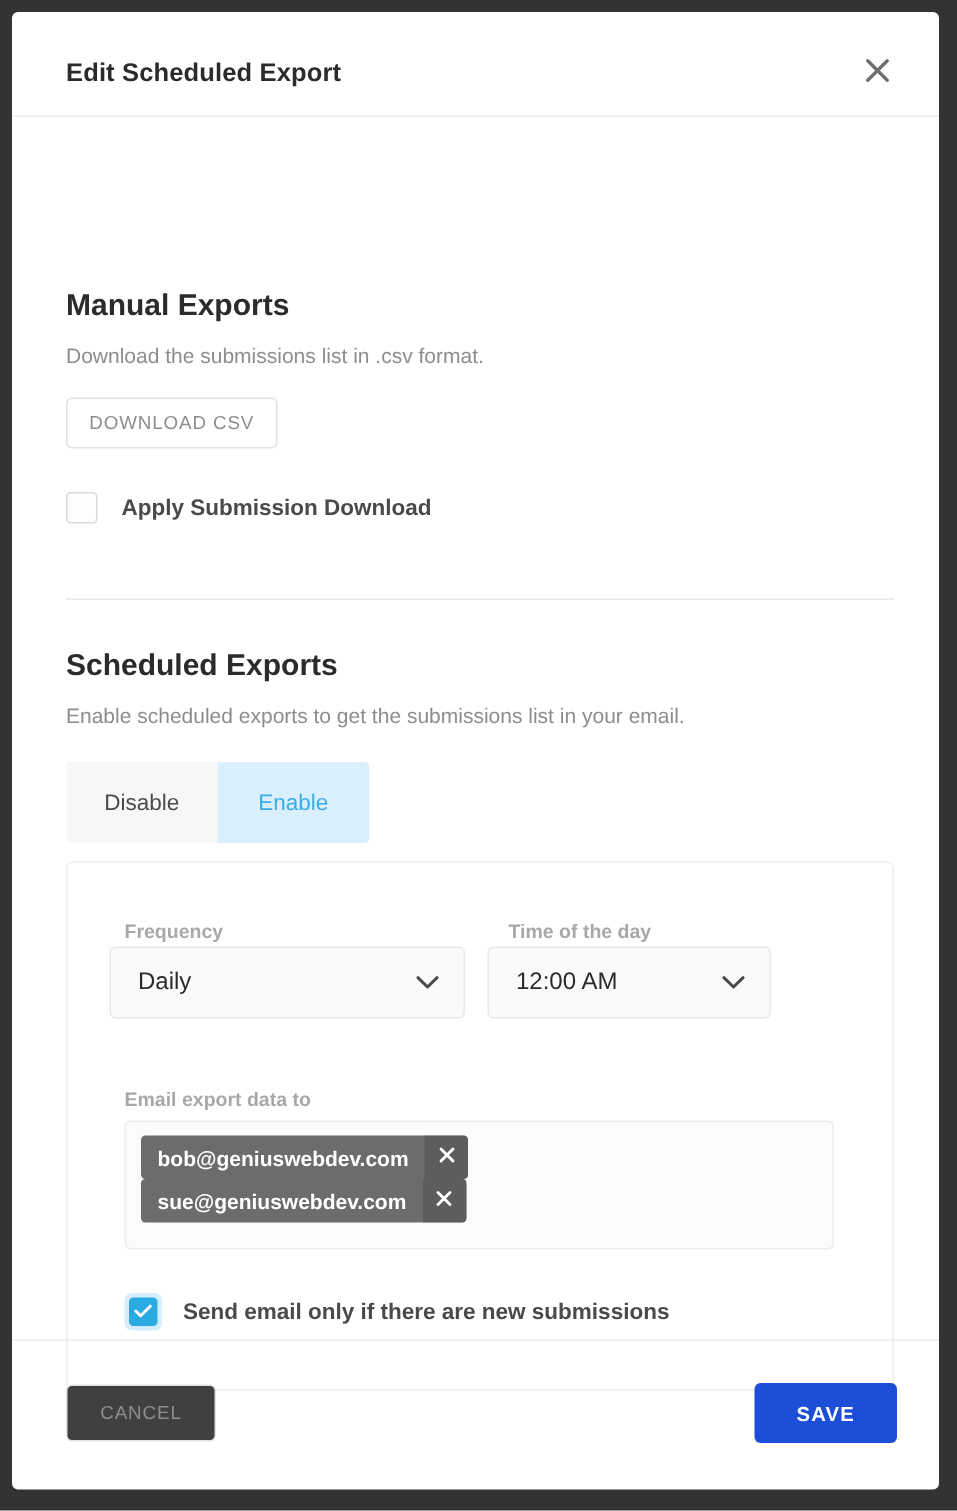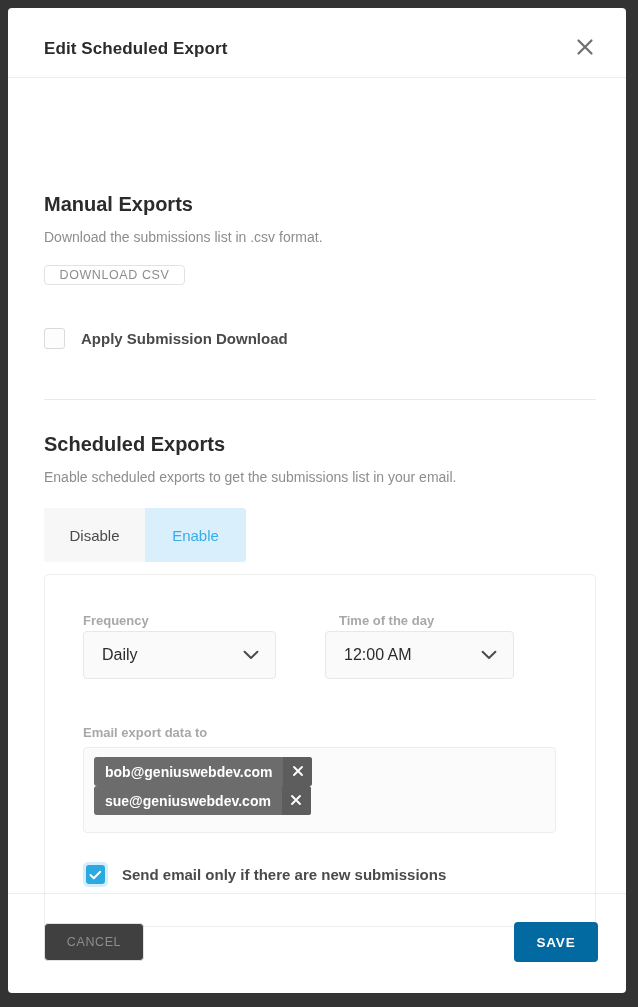--- a/index.html
+++ b/index.html
@@ -77,21 +77,21 @@
 
   
   #manual-title { top: 115px; }
   #manual-desc  { top: 151px; }
 
   .download-btn {
     position: absolute;
     left: 36px;
     top: 187px;
     width: 141px;
-    height: 20px;
+    height: 34px;
     background: #ffffff;
     border: 1px solid #e2e2e2;
     border-radius: 4px;
     font-size: 12.5px;
     letter-spacing: 0.6px;
     color: #8d8d8d;
     font-family: "Liberation Sans", sans-serif;
     cursor: pointer;
     padding: 0;
   }
@@ -197,21 +197,21 @@
   }
   .select-caret {
     position: absolute;
     right: 16px;
     top: 50%;
     transform: translateY(-50%);
     display: flex;
   }
 
   #frequency-label { left: 38px; top: 38px; }
-  #frequency-select { left: 38px; top: 56px; width: 193px; }
+  #frequency-select { left: 28px; top: 56px; width: 237px; }
   #time-label { left: 294px; top: 38px; }
   #time-select { left: 280px; top: 56px; width: 189px; }
 
   #emails-label { left: 38px; top: 150px; }
   .tags-box {
     position: absolute;
     left: 38px;
     top: 172px;
     width: 473px;
     height: 86px;
@@ -295,23 +295,23 @@
     letter-spacing: 0.6px;
     color: #8d8d8d;
     font-family: "Liberation Sans", sans-serif;
     cursor: pointer;
     padding: 0;
   }
   .save-btn {
     position: absolute;
     right: 28px;
     top: 28px;
-    width: 84px;
+    width: 95px;
     height: 40px;
-    background: #0369a1;
+    background: #1d4ed8;
     border: none;
     border-radius: 4px;
     font-size: 13.5px;
     letter-spacing: 0.8px;
     color: #ffffff;
     font-weight: bold;
     font-family: "Liberation Sans", sans-serif;
     cursor: pointer;
     padding: 0;
   }

